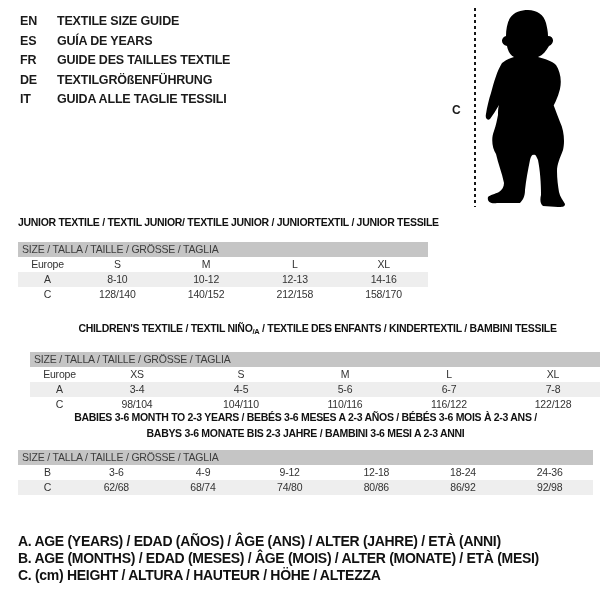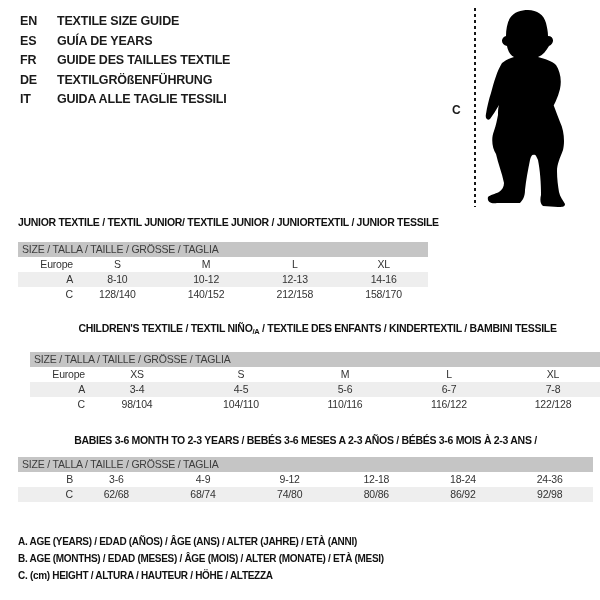--- a/index.html
+++ b/index.html
@@ -15,26 +15,26 @@
     background:repeating-linear-gradient(to bottom,#161616 0 3px,transparent 3px 6px);}
   .c-label{position:absolute;left:452px;top:103px;font-weight:bold;font-size:12px;}
   .baby-svg{position:absolute;left:485px;top:8px;}
   
   .tblock{position:absolute;left:18px;}
   .tb-title{font-weight:bold;font-size:10.5px;line-height:12px;letter-spacing:-0.3px;white-space:nowrap;color:#111;text-align:center;}
   .tb-title .tsub{font-size:7.5px;vertical-align:-2px;}
   .sizebar{background:#c5c5c5;color:#3d3d3d;font-size:10.5px;height:15px;line-height:15px;padding-left:4px;margin-top:14px;letter-spacing:-0.2px;}
   .trow{display:grid;height:15px;line-height:15px;font-size:10.5px;color:#333;letter-spacing:-0.2px;}
   .trow.alt{background:#eeeeee;}
-  .tlabel{text-align:right;padding-left:4px;}
+  .tlabel{text-align:center;padding-left:4px;}
   .tcell{text-align:center;}
   .t3 .sizebar{margin-top:9px;}
   .t3 .tb-title{line-height:16px;}
   
-  .notes{position:absolute;left:18px;top:533px;font-weight:bold;font-size:10px;line-height:17px;letter-spacing:-0.3px;white-space:nowrap;color:#111;}
+  .notes{position:absolute;left:18px;top:533px;font-weight:bold;font-size:14px;line-height:17px;letter-spacing:-0.3px;white-space:nowrap;color:#111;}
 </style>
 </head>
 <body>
 
 <div class="lang">
   <div class="lang-row">
     <span>EN</span>
     <span>TEXTILE SIZE GUIDE</span>
   </div>
   <div class="lang-row">
@@ -127,23 +127,24 @@
         <div class="tlabel">C</div>
         <div class="tcell">98/104</div>
         <div class="tcell">104/110</div>
         <div class="tcell">110/116</div>
         <div class="tcell">116/122</div>
         <div class="tcell">122/128</div>
       </div>
     </div>
 </div>
 
-<div class="tblock t3" style="top:432px;width:575px;">
+<div class="tblock t3" style="top:409px;width:575px;">
   <div class="tb-title">
     <div>BABIES 3-6 MONTH TO 2-3 YEARS / BEBÉS 3-6 MESES A 2-3 AÑOS / BÉBÉS 3-6 MOIS À 2-3 ANS /</div>
+    <div>BABYS 3-6 MONATE BIS 2-3 JAHRE / BAMBINI 3-6 MESI A 2-3 ANNI</div>
   </div>
   <div class="sizebar">SIZE / TALLA / TAILLE / GRÖSSE / TAGLIA</div>
   <div>
       <div class="trow" style="grid-template-columns: 55px repeat(6, 1fr);">
         <div class="tlabel">B</div>
         <div class="tcell">3-6</div>
         <div class="tcell">4-9</div>
         <div class="tcell">9-12</div>
         <div class="tcell">12-18</div>
         <div class="tcell">18-24</div>

